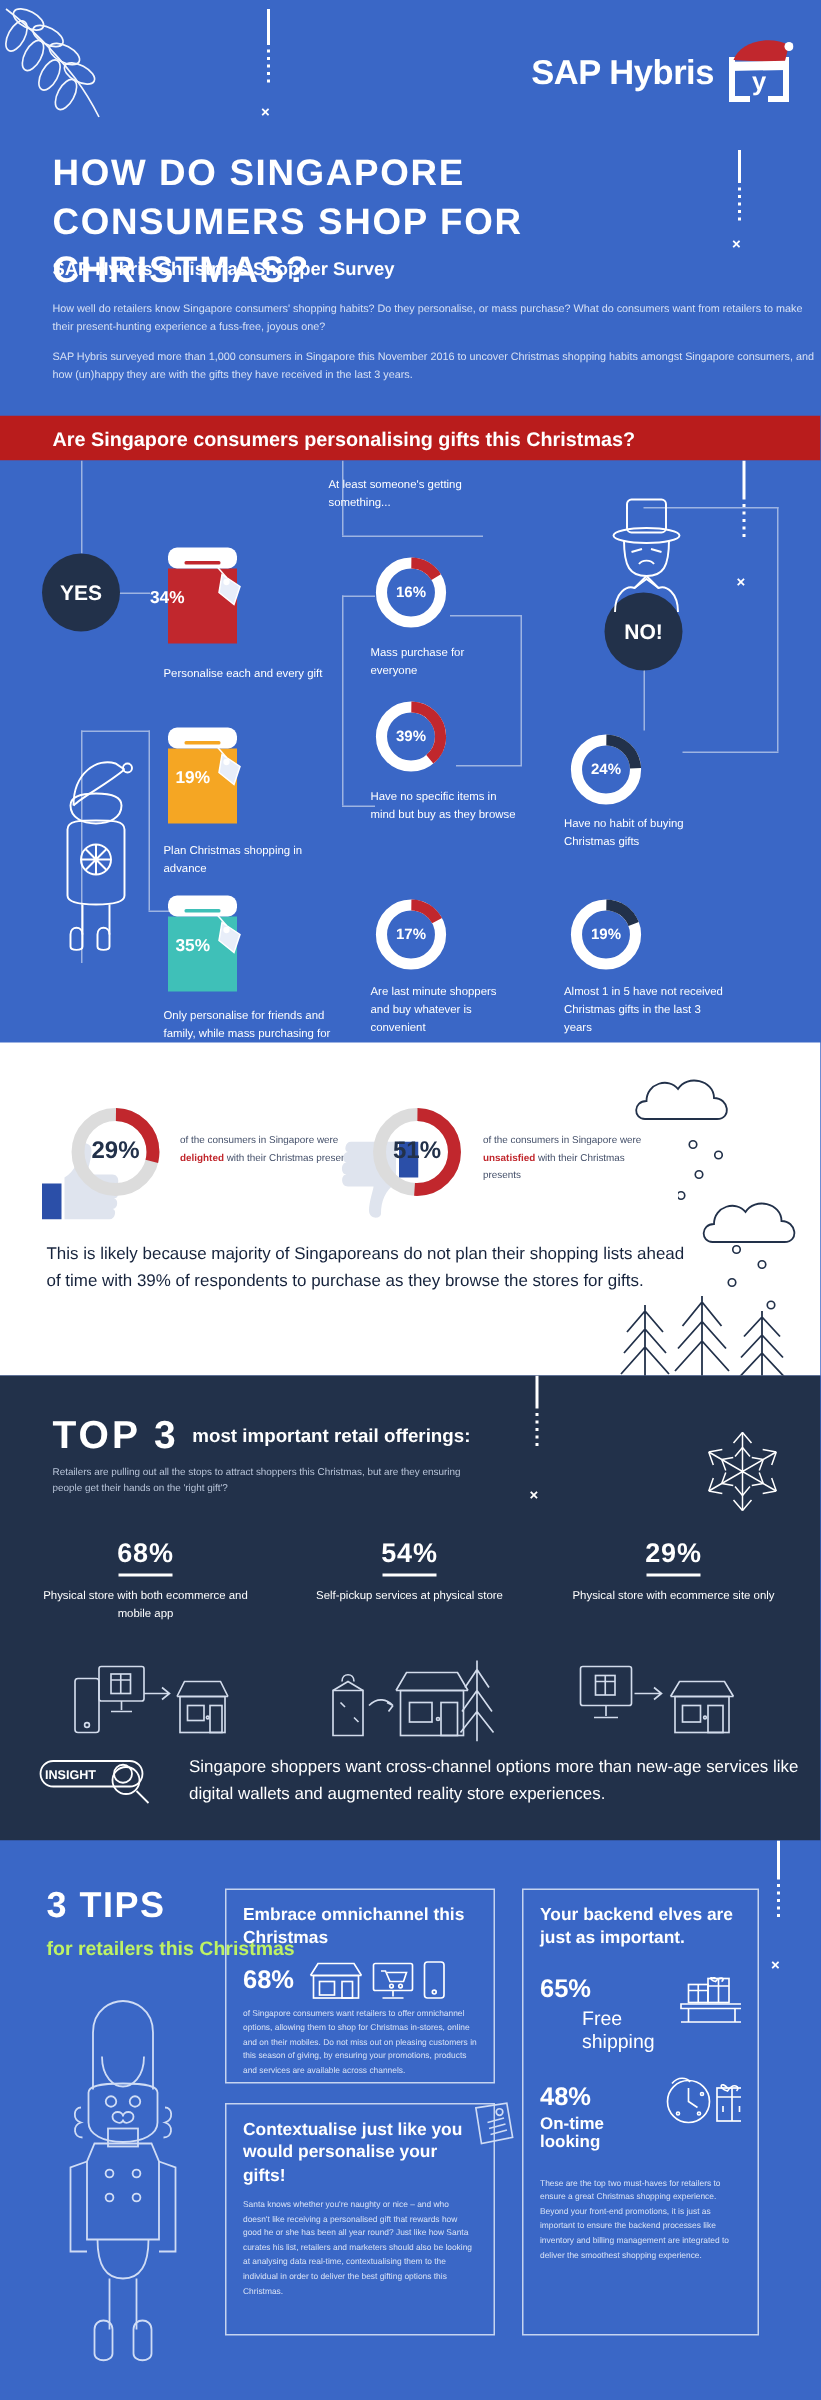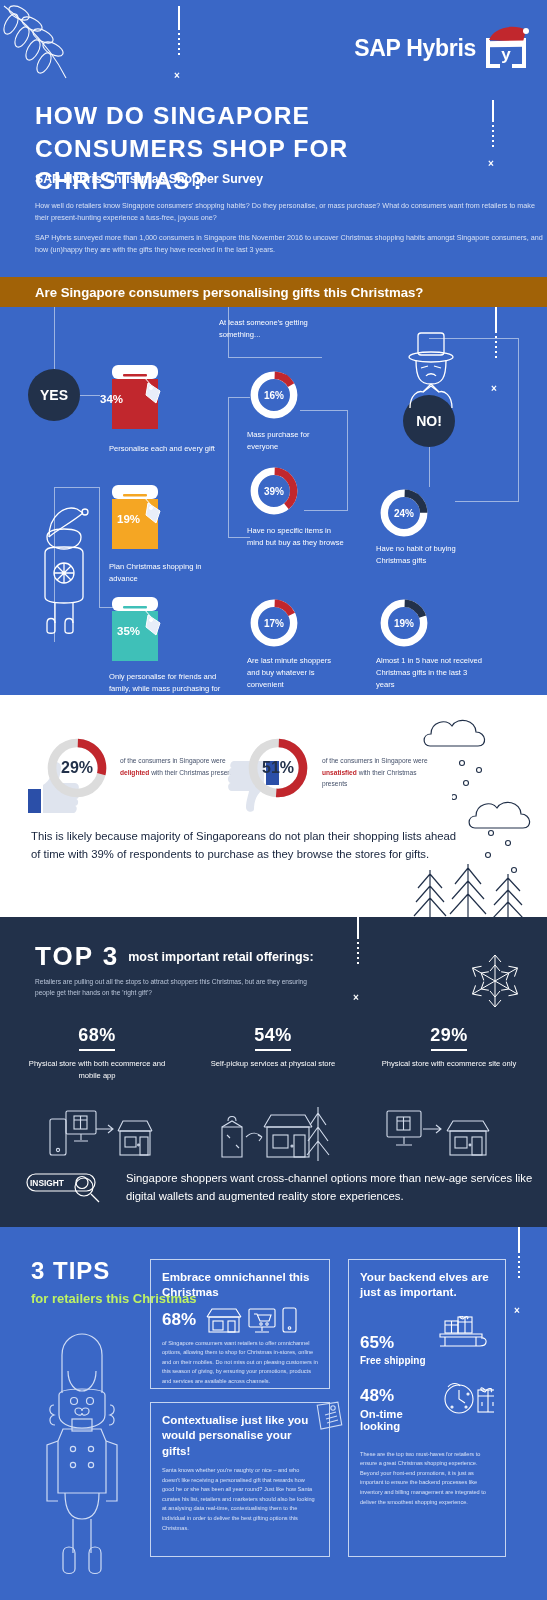--- a/index.html
+++ b/index.html
@@ -23,21 +23,21 @@
     letter-spacing: 1.1px; line-height: 1.33; max-width: 420px;
   }
   .hero-sub { position: absolute; left: 35px; top: 172px; color: #fff; font-size: 12.3px; font-weight: bold; }
   .hero-p1 { position: absolute; left: 35px; top: 200px; color: #d6e0f4; font-size: 7.2px; line-height: 1.65; }
   .hero-p2 { position: absolute; left: 35px; top: 232px; color: #d6e0f4; font-size: 7.2px; line-height: 1.65; }
   .dotline { position: absolute; width: 2px; }
   .dotline i { display:block; width:2px; background:#fff; margin-bottom:3px; }
   .xmark { position:absolute; color:#fff; font-size:10px; font-weight:bold; }
 
   
-  .band { background: #a16207; height: 30px; display: flex; align-items: center; }
+  .band { background: #b91c1c; height: 30px; display: flex; align-items: center; }
   .band-title { color: #fff; font-size: 13.2px; font-weight: bold; margin-left: 35px; }
 
   
   .flow { position: relative; height: 388px; background: #3a67c6; overflow: hidden; }
   .flowline { position: absolute; background: #9db4e2; }
   .pill {
     position: absolute; border-radius: 50%; background: #22314a; color: #fff;
     display: flex; align-items: center; justify-content: center;
     font-weight: bold;
   }
@@ -544,21 +544,21 @@
       <path d="M6 10 L26 4 L33 26 L13 33 Z" transform="rotate(8 19 18)"></path>
       <circle cx="23" cy="11" r="2.2"></circle>
       <path d="M15 18 L26 15 M16 22 L27 19 M17 26 L28 23"></path>
     </svg>
 
     <div class="card" style="left:348px; top:32px; width:158px; height:298px;">
       <h3>Your backend elves are just as important.</h3>
       <div style="display:flex; align-items:flex-end; gap:10px; margin-top:16px;">
         <div>
           <div class="num" style="color:#fff; font-size:17px; font-weight:bold;">65%</div>
-          <div style="color:#fff; font-size:10px; font-weight:bold; margin-top:2px;">Free shipping</div>
+          <div style="color:#fff; font-size:13px; font-weight:normal; margin-top:2px;margin-left:28px;">Free shipping</div>
         </div>
         <svg width="58" height="34" fill="none" stroke="#fff" stroke-width="1.1" style="margin-bottom:16px;">
           <rect x="9" y="5" width="13" height="12"></rect>
             <path d="M9 9 L22 9 M15.5 5 L15.5 17"></path>
           <rect x="22" y="1" width="14" height="16"></rect>
             <path d="M22 6 L36 6 M29 1 L29 17"></path>
           <path d="M27 1 C24 -2 22 2 27 3 C30 -1 34 1 31 3"></path>
           <path d="M4 18 L46 18 L46 21 L4 21 Z"></path>
           <path d="M9 21 L9 30 M40 21 L40 30"></path>
           <path d="M4 30 L44 30 C52 30 52 21 45 22"></path>

